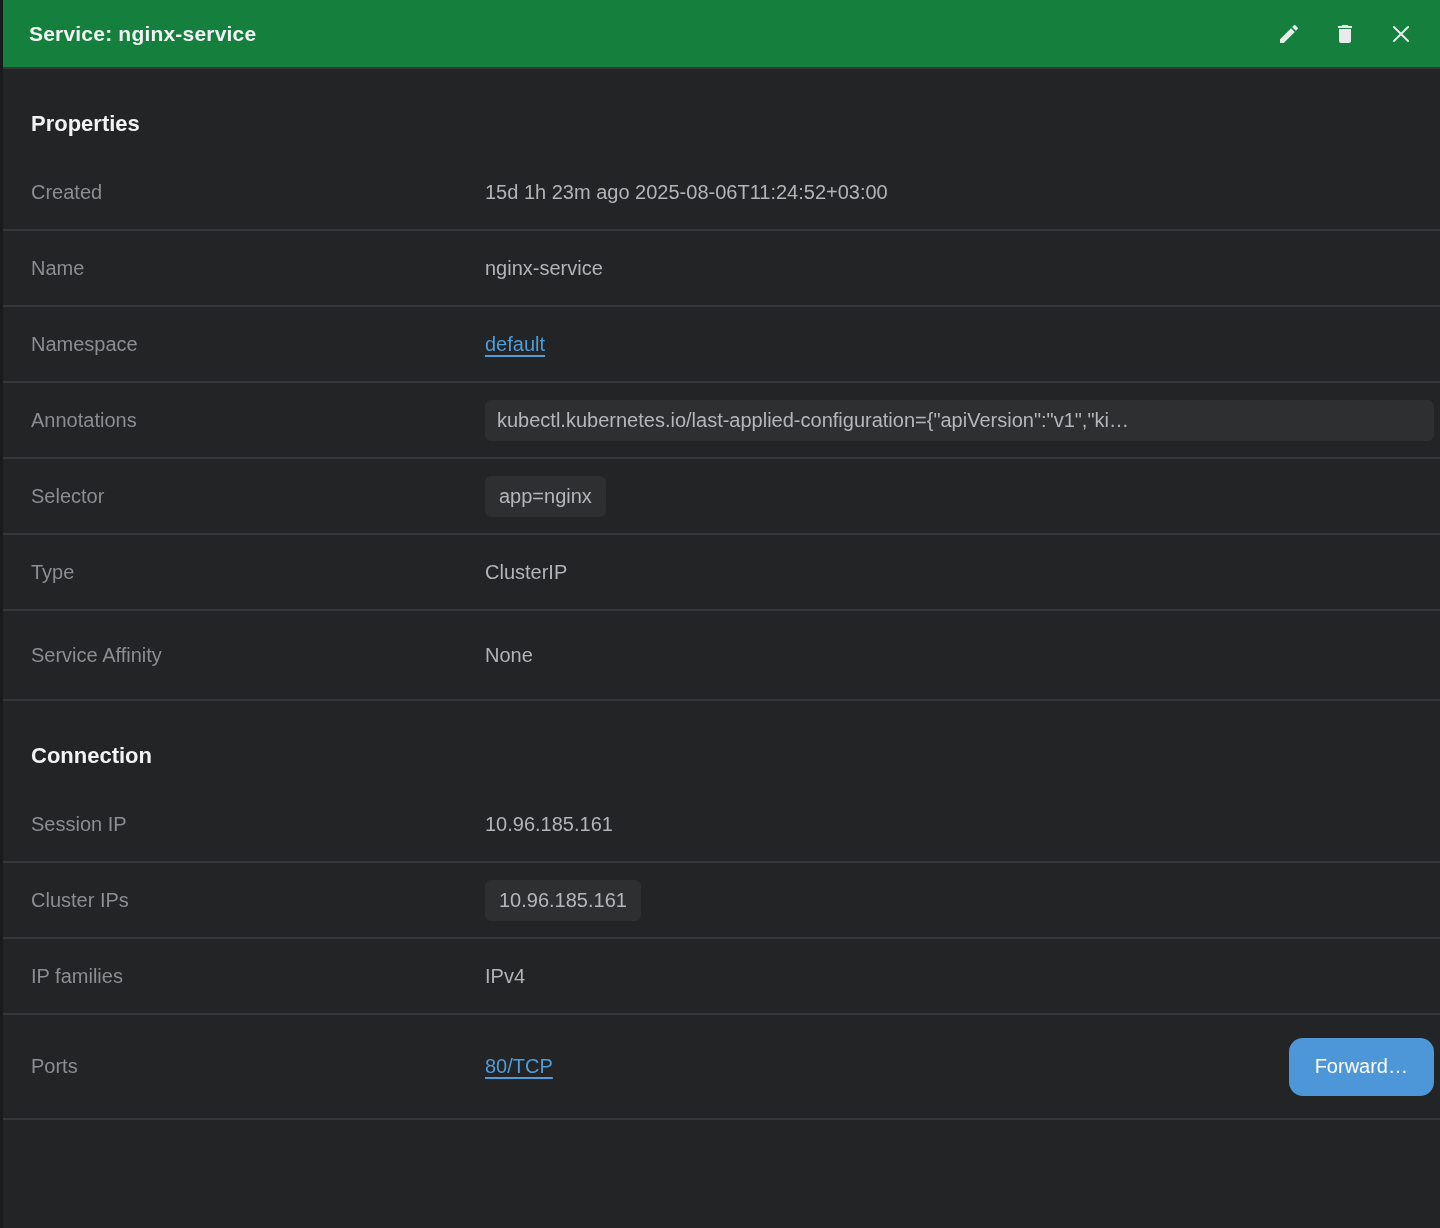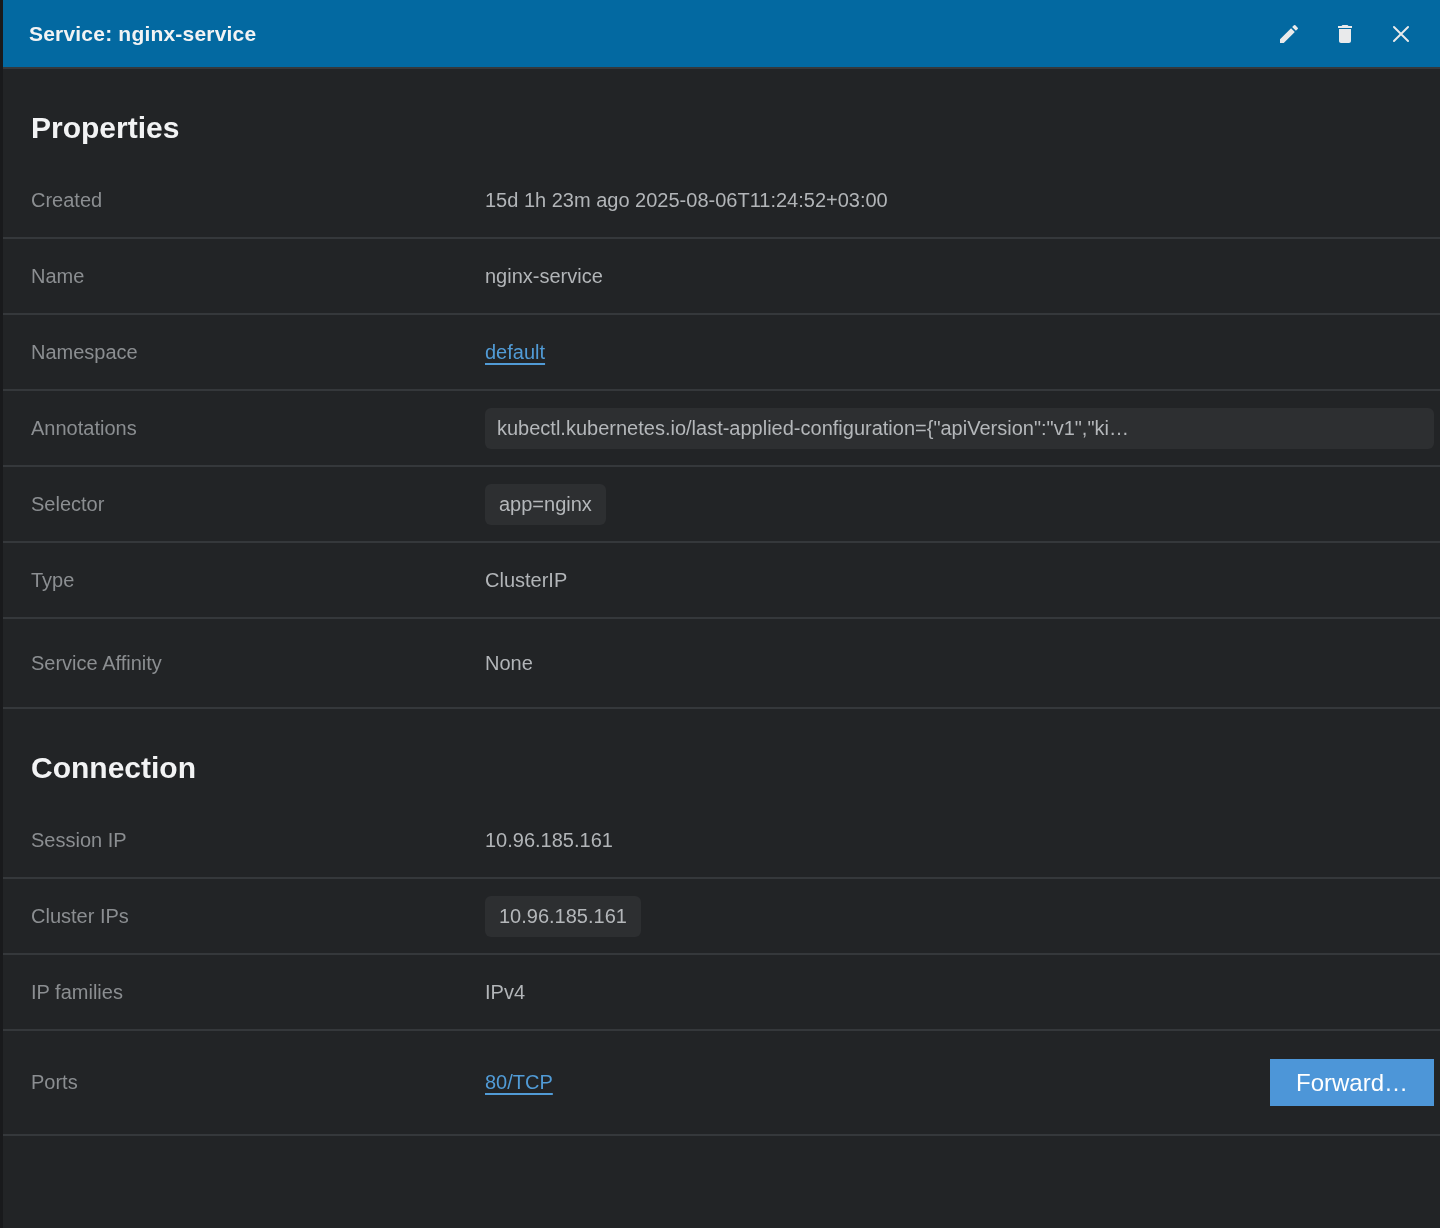--- a/index.html
+++ b/index.html
@@ -12,21 +12,21 @@
     background: #222426;
     border-left: 3px solid #191a1c;
     overflow: hidden;
     position: relative;
     color: #b2b5b8;
   }
 
   
   .drawer-header {
     height: 69px;
-    background: #0369a1;
+    background: #15803d;
     border-bottom: 2px solid #35383b;
     display: flex;
     align-items: center;
     padding: 0 26px;
   }
   .drawer-title {
     flex: 1;
     font-size: 21px;
     font-weight: bold;
     color: #f2f3f4;
@@ -48,21 +48,21 @@
     display: flex;
     align-items: center;
     justify-content: center;
   }
   .icon-btn svg { width: 24px; height: 24px; display: block; }
   .icon-btn.close svg { width: 26px; height: 26px; }
 
   
   .section-title {
     padding: 42px 28px 18px 28px;
-    font-size: 30px;
+    font-size: 22px;
     font-weight: bold;
     color: #f2f3f4;
   }
 
   .row {
     display: flex;
     align-items: center;
     min-height: 76px;
     padding: 10px 6px 10px 28px;
     border-bottom: 2px solid #35383b;
@@ -105,24 +105,24 @@
     overflow: hidden;
     text-overflow: ellipsis;
   }
   .badge.full { flex: 1; padding: 9px 12px; }
 
   .btn-primary {
     margin-left: auto;
     background: #4d96d8;
     color: #ffffff;
     border: none;
-    border-radius: 0;
-    height: 47px;
+    border-radius: 14px;
+    height: 58px;
     padding: 0 26px;
-    font-size: 24px;
+    font-size: 20px;
     font-family: "Liberation Sans", sans-serif;
     cursor: pointer;
   }
 </style>
 </head>
 <body>
 
 <div class="drawer">
 
   <div class="drawer-header">

